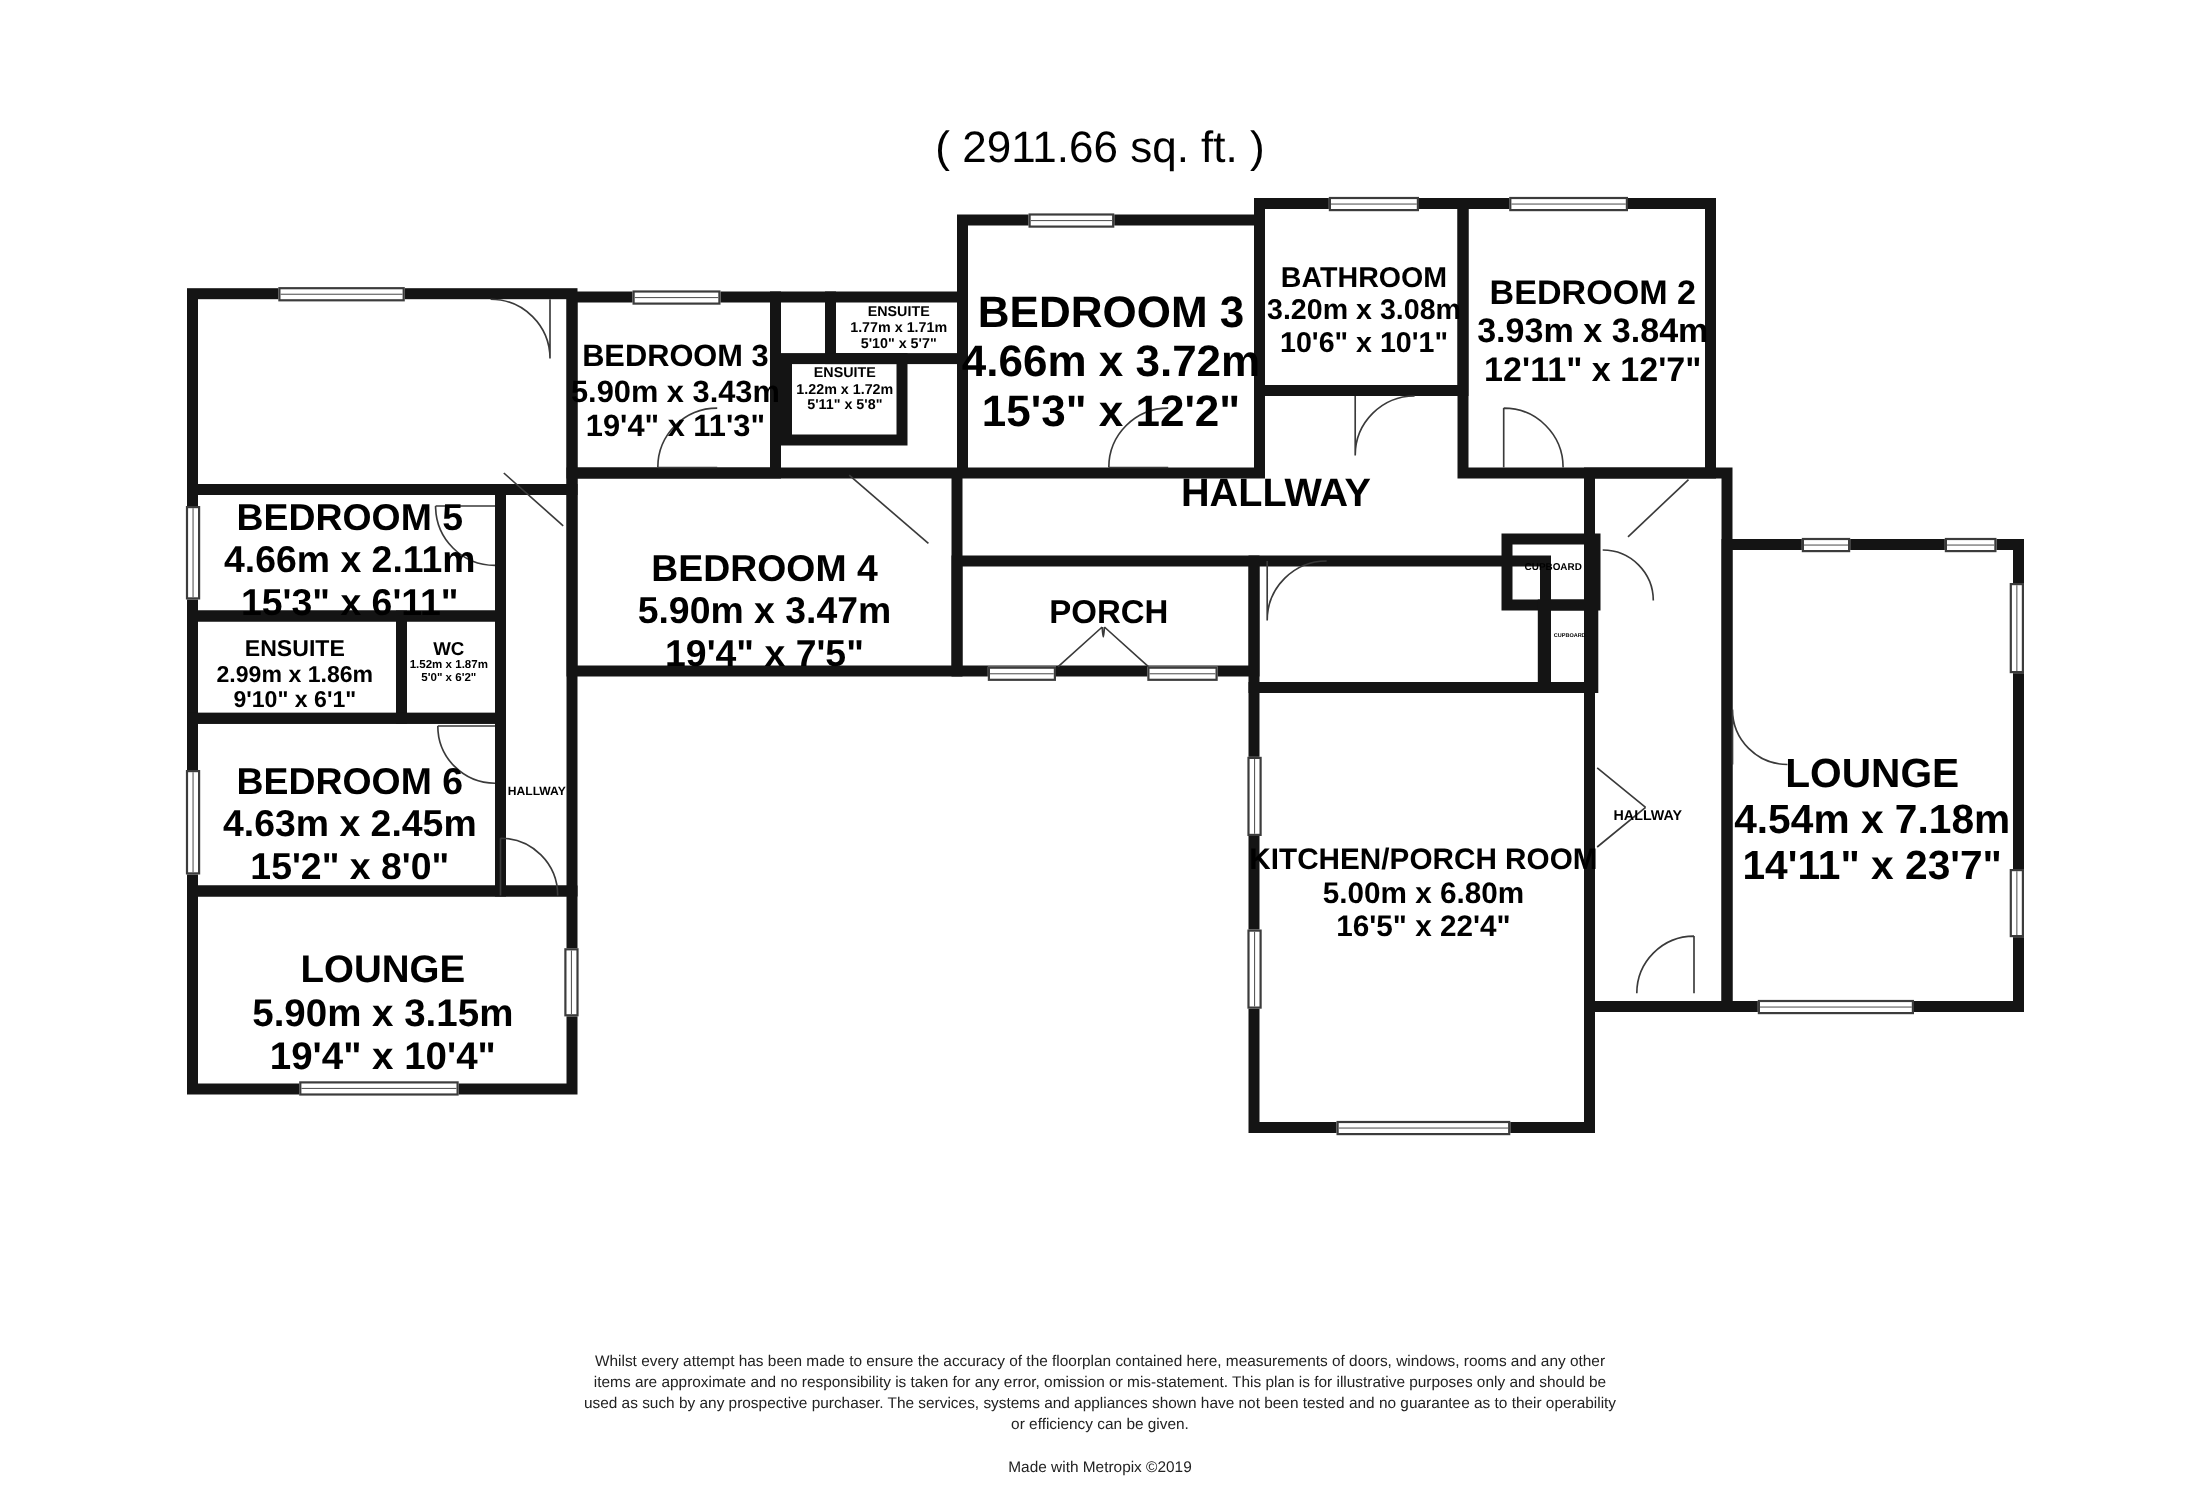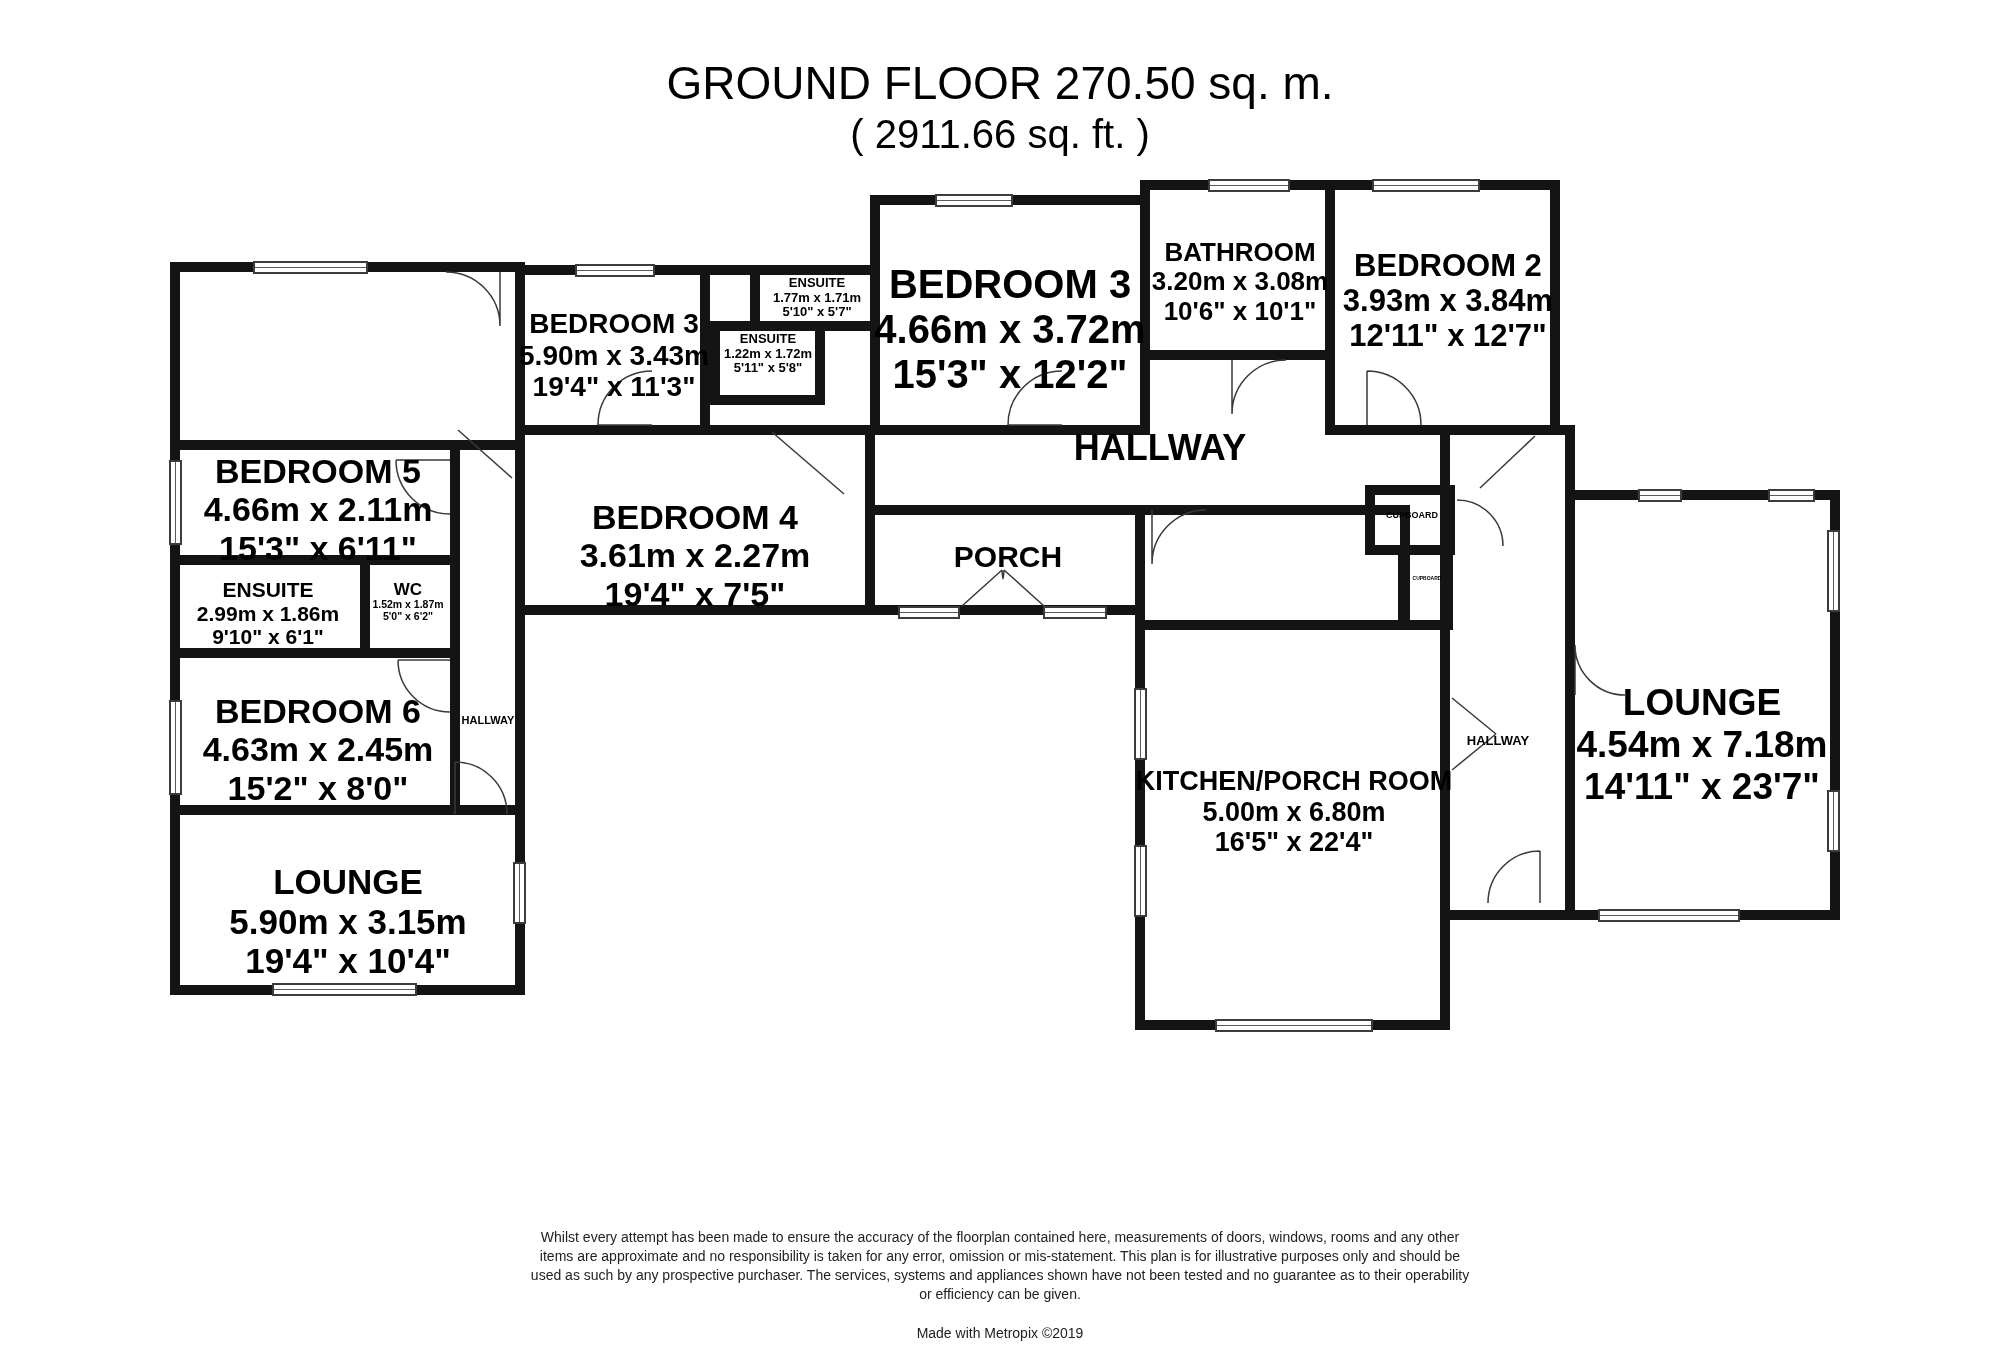--- a/index.html
+++ b/index.html
@@ -17,21 +17,20 @@
   .title{position:absolute;left:1000px;transform:translateX(-50%);white-space:nowrap;
          font-weight:normal;text-align:center;z-index:5;}
   .footer{position:absolute;left:1000px;transform:translateX(-50%);text-align:center;z-index:5;}
   svg.doors{position:absolute;left:0;top:0;z-index:4;}
 </style>
 </head>
 <body>
 
 <div id="canvas">
 
-  <div class="title" style="top:56px;font-size:46px;">GROUND FLOOR 270.50 sq. m.</div>
   <div class="title" style="top:112px;font-size:40px;">( 2911.66 sq. ft. )</div>
 
   <div class="room" style="left:170px;top:262px;width:355px;height:188px"></div>
   <div class="room" style="left:170px;top:440px;width:290px;height:125px"></div>
   <div class="room" style="left:170px;top:555px;width:200px;height:103px"></div>
   <div class="room" style="left:360px;top:555px;width:100px;height:103px"></div>
   <div class="room" style="left:170px;top:648px;width:290px;height:167px"></div>
   <div class="room" style="left:170px;top:805px;width:355px;height:190px"></div>
   <div class="room" style="left:450px;top:440px;width:75px;height:375px"></div>
   <div class="room" style="left:515px;top:265px;width:195px;height:170px"></div>
@@ -162,21 +161,21 @@
     <div>3.93m x 3.84m</div>
     <div>12'11" x 12'7"</div>
   </div>
 
   <div class="lbl" style="left:1160px;top:428px;font-size:36px">
     <div>HALLWAY</div>
   </div>
 
   <div class="lbl" style="left:695px;top:498px;font-size:34px">
     <div>BEDROOM 4</div>
-    <div>3.61m x 2.27m</div>
+    <div>5.90m x 3.47m</div>
     <div>19'4" x 7'5"</div>
   </div>
 
   <div class="lbl" style="left:1008px;top:540px;font-size:30px">
     <div>PORCH</div>
   </div>
 
 
   <div class="lbl" style="left:1412px;top:510px;font-size:9px">
     <div>CUPBOARD</div>

